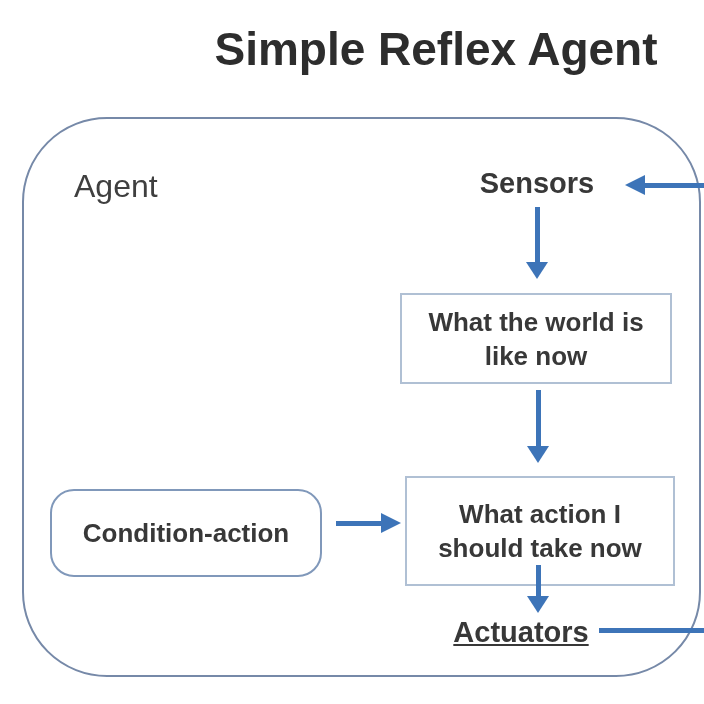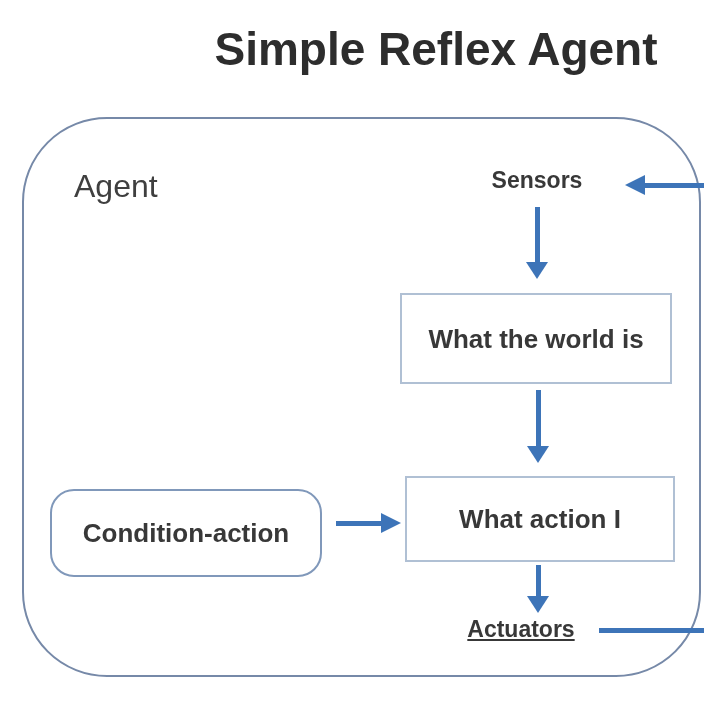--- a/index.html
+++ b/index.html
@@ -35,21 +35,21 @@
   .agent-label {
     position: absolute;
     left: 74px; top: 168px;
     font-size: 32px;
     font-weight: 400;
     color: var(--agent-text, #3f3f3f);
   }
 
   .node-label {
     position: absolute;
-    font-size: 23px;
+    font-size: 29px;
     font-weight: 600;
     color: var(--text, #383838);
     text-align: center;
     white-space: nowrap;
   }
   .sensors-label   { left: 457px; top: 167px; width: 160px; }
   .actuators-label { left: 441px; top: 616px; width: 160px; text-decoration: underline; }
 
   .box {
     position: absolute;
@@ -60,21 +60,21 @@
     flex-direction: column;
     justify-content: center;
     align-items: center;
     font-size: 26px;
     font-weight: 600;
     line-height: 34px;
     color: var(--text, #383838);
     text-align: center;
   }
   .box-world  { left: 400px; top: 293px; width: 272px; height: 91px; }
-  .box-action { left: 405px; top: 476px; width: 270px; height: 86px; }
+  .box-action { left: 405px; top: 476px; width: 270px; height: 110px; }
   .box-rules  {
     left: 50px; top: 489px; width: 272px; height: 88px;
     border-radius: 24px;
     border: 2.5px solid var(--rules-border, #8098ba);
   }
 
   
   .hline { position: absolute; height: 4.5px; background: var(--arrow, #3d74b8); }
   .vline { position: absolute; width: 4.5px;  background: var(--arrow, #3d74b8); }
   .head-left {
@@ -129,34 +129,36 @@
   <div class="node-label sensors-label">Sensors</div>
 
   <div class="hline sensors-arrow-line"></div>
   <div class="head-left sensors-arrow-head"></div>
 
   <div class="vline arrow-v1-line"></div>
   <div class="head-down arrow-v1-head"></div>
 
   <div class="box box-world">
     <span>What the world is</span>
+    <span>like now</span>
   </div>
 
   <div class="vline arrow-v2-line"></div>
   <div class="head-down arrow-v2-head"></div>
 
   <div class="box box-rules">
     <span>Condition-action</span>
   </div>
 
   <div class="hline rules-arrow-line"></div>
   <div class="head-right rules-arrow-head"></div>
 
   <div class="box box-action">
     <span>What action I</span>
+    <span>should take now</span>
   </div>
 
   <div class="vline arrow-v3-line"></div>
   <div class="head-down arrow-v3-head"></div>
 
   <div class="node-label actuators-label">Actuators</div>
 
   <div class="hline actuators-line"></div>
 
 </div>

